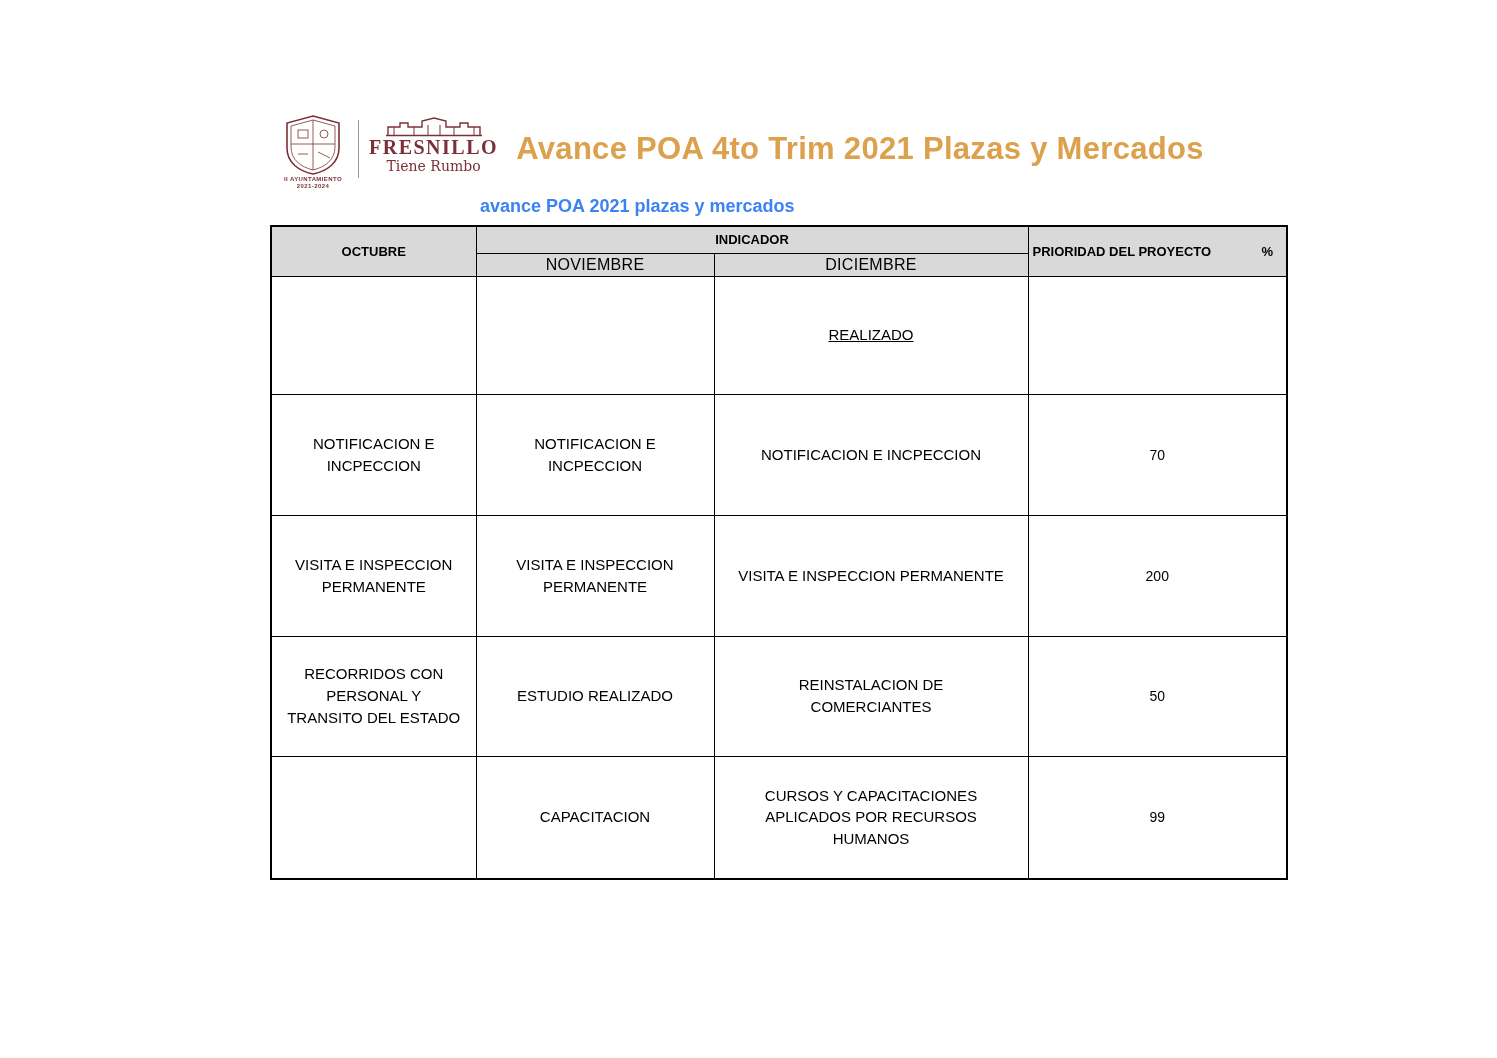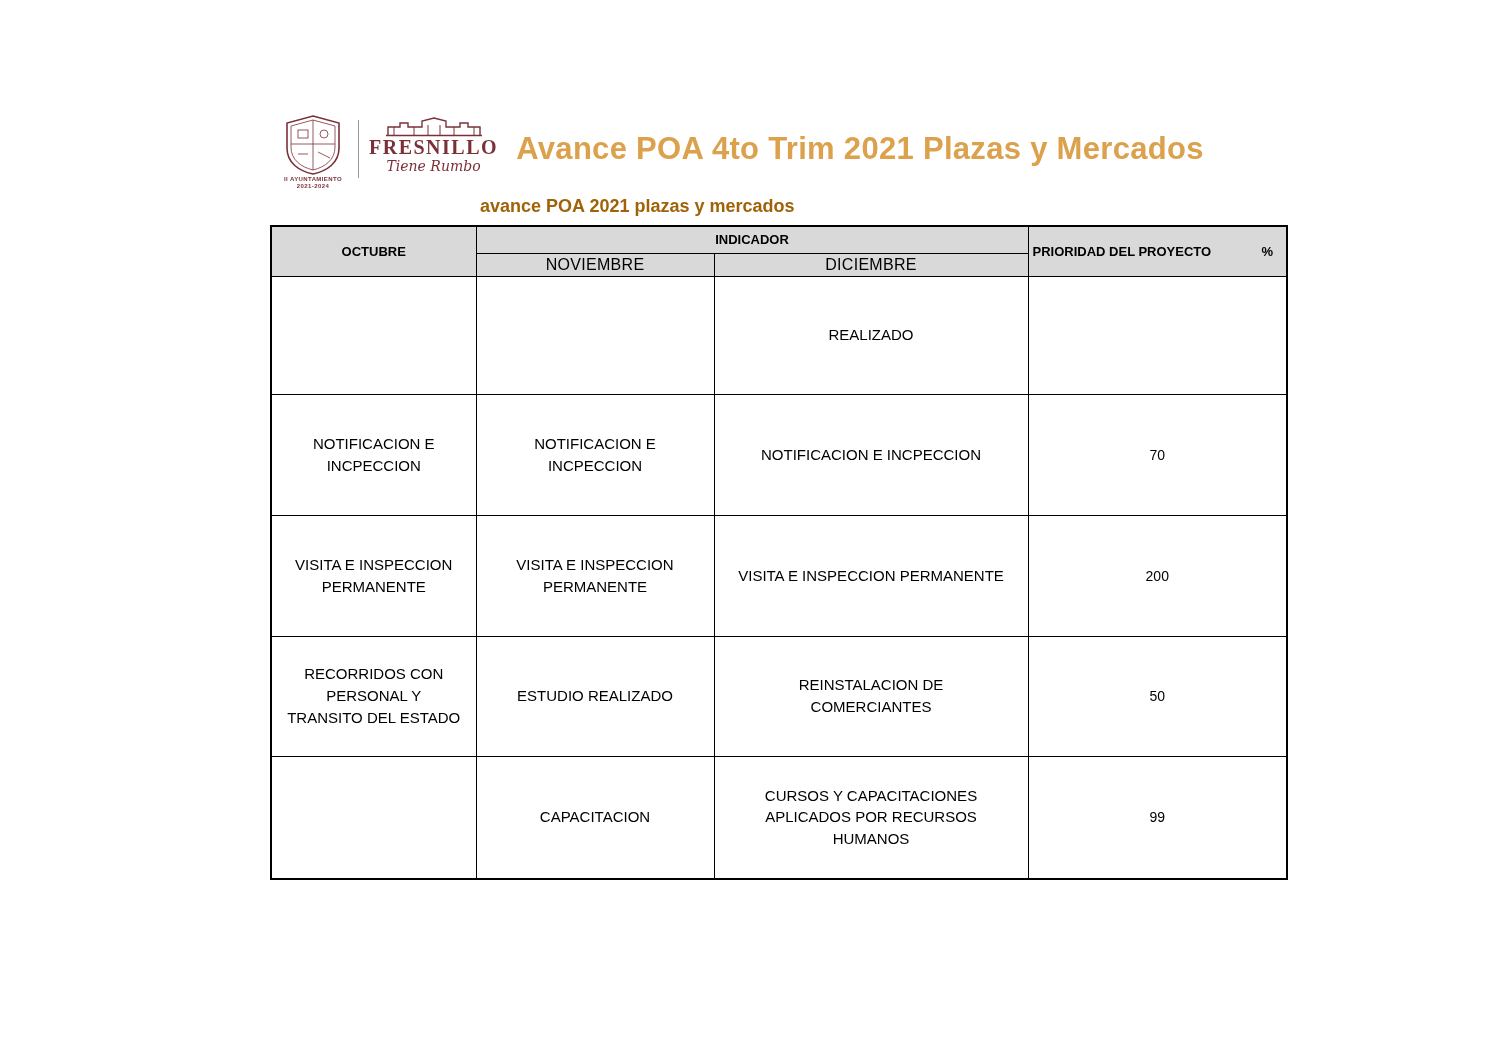--- a/index.html
+++ b/index.html
@@ -9,30 +9,30 @@
     font-family:"Liberation Sans", sans-serif; overflow:hidden;
   }
 
   
   .logos { position:absolute; left:276px; top:114px; display:flex; align-items:center; }
   .crest { width:74px; display:flex; flex-direction:column; align-items:center; }
   .crest-caption { font-size:6px; line-height:7px; color:#7b3038; text-align:center; letter-spacing:.4px; font-weight:bold; }
   .logo-divider { width:1px; height:58px; background:#9a9a9a; margin:0 10px 6px 8px; }
   .brand { display:flex; flex-direction:column; align-items:center; margin-bottom:14px;justify-content:center; }
   .brand-name { font-family:"Liberation Serif", serif; font-weight:bold; color:#7b3038; font-size:20px; letter-spacing:1.5px; line-height:20px; }
-  .brand-tagline { font-family:"DejaVu Serif", serif; font-style:italic; color:#7b3038; font-size:14px; margin-top:1px; }
+  .brand-tagline { font-family:"DejaVu Serif", serif; color:#7b3038; font-size:14px; margin-top:1px; }
 
   .title {
     position:absolute; left:470px; top:131px; width:780px; text-align:center;
     font-size:31px; font-weight:bold; color:#dba14c; letter-spacing:.3px;
     font-family:"Liberation Sans", sans-serif;
   }
   .subtitle {
     position:absolute; left:480px; top:196px;
-    font-size:18px; font-weight:bold; color:#a16207;
+    font-size:18px; font-weight:bold; color:#3b82f6;
   }
 
   
   .poa-table {
     position:absolute; left:270px; top:225px; width:1016px;
     border-collapse:collapse; table-layout:fixed;
     border:2px solid #000;
     font-family:"Liberation Sans", sans-serif;
   }
   .poa-table th, .poa-table td {
@@ -44,21 +44,21 @@
   .hdr-month { font-size:16px; font-weight:normal; letter-spacing:.3px; }
   .hdr-prioridad-inner {
     display:flex; align-items:center; justify-content:space-between;
     width:100%; padding:0 13px 0 4px; font-size:13px; font-weight:bold;
   }
   .cell { font-size:15px; font-weight:normal; line-height:1.45; white-space:pre-line; padding:2px 4px; }
   .pct  { font-size:14px; font-weight:normal;margin-left:7px; }
 
   tr.h1 { height:27px; }
   tr.h2 { height:23px; }
-  tr.r0 { height:118px; }
+  tr.r0 { height:118px;text-decoration:underline; }
   tr.r1 { height:121px; }
   tr.r2 { height:121px;padding-left:46px; }
   tr.r3 { height:120px; }
   tr.r4 { height:123px; }
 </style>
 </head>
 <body>
 
 <div class="page">
 

